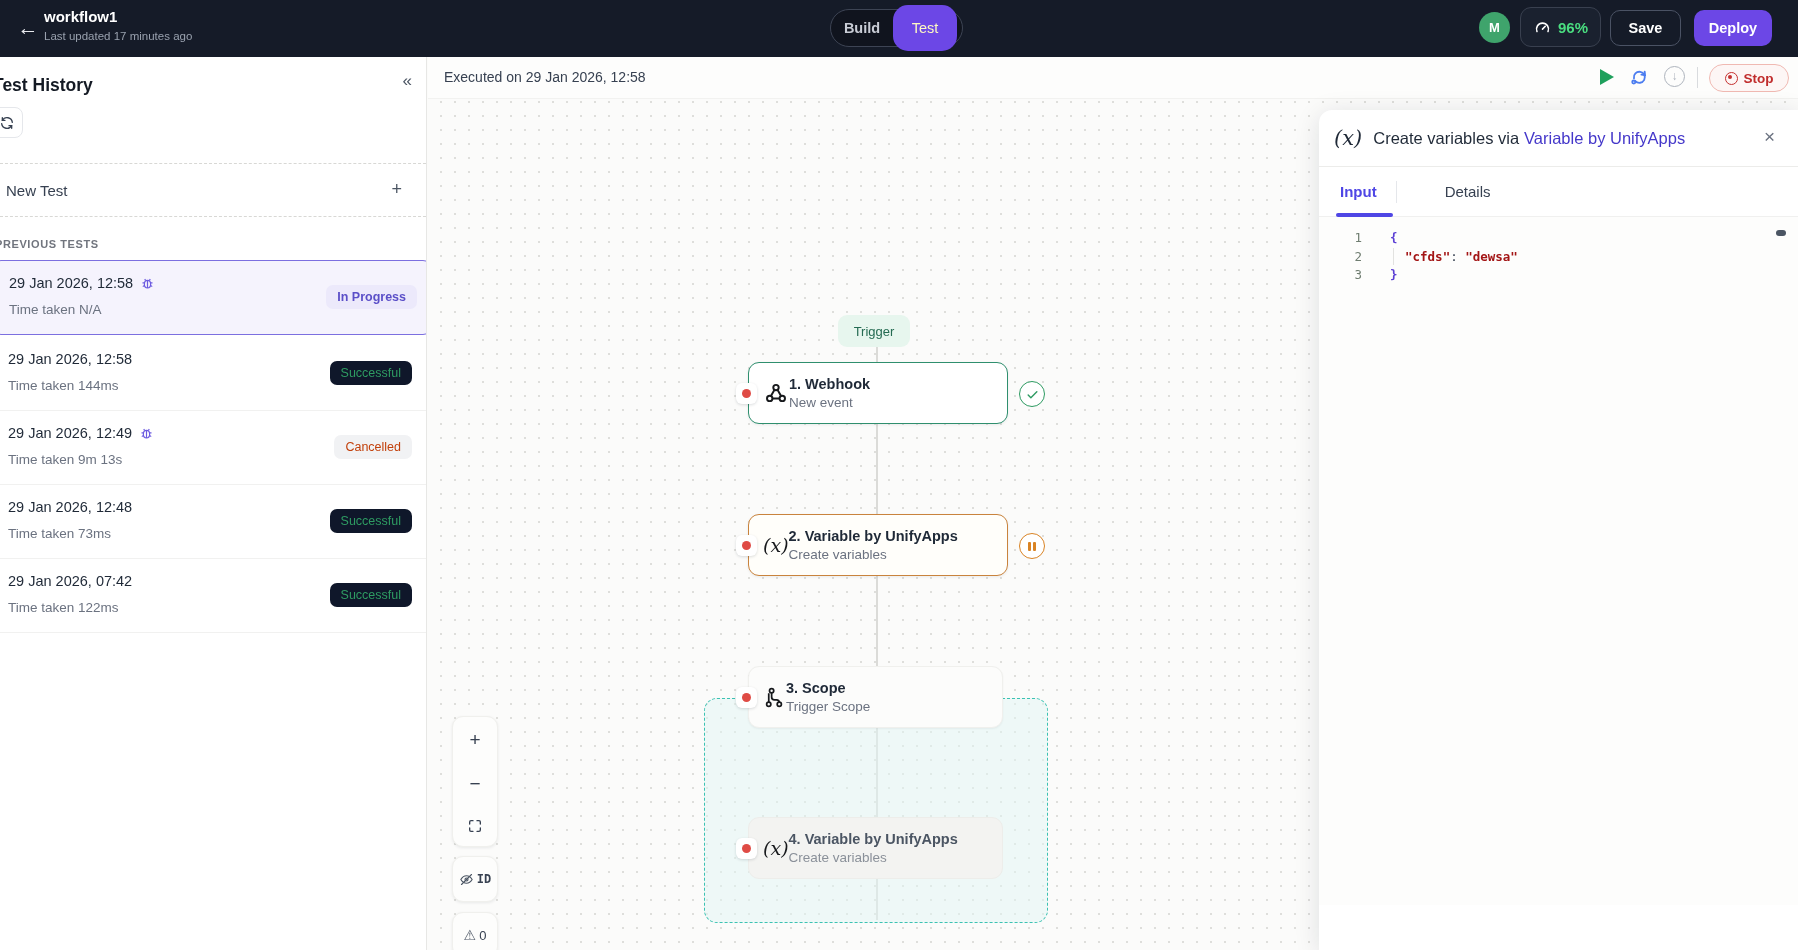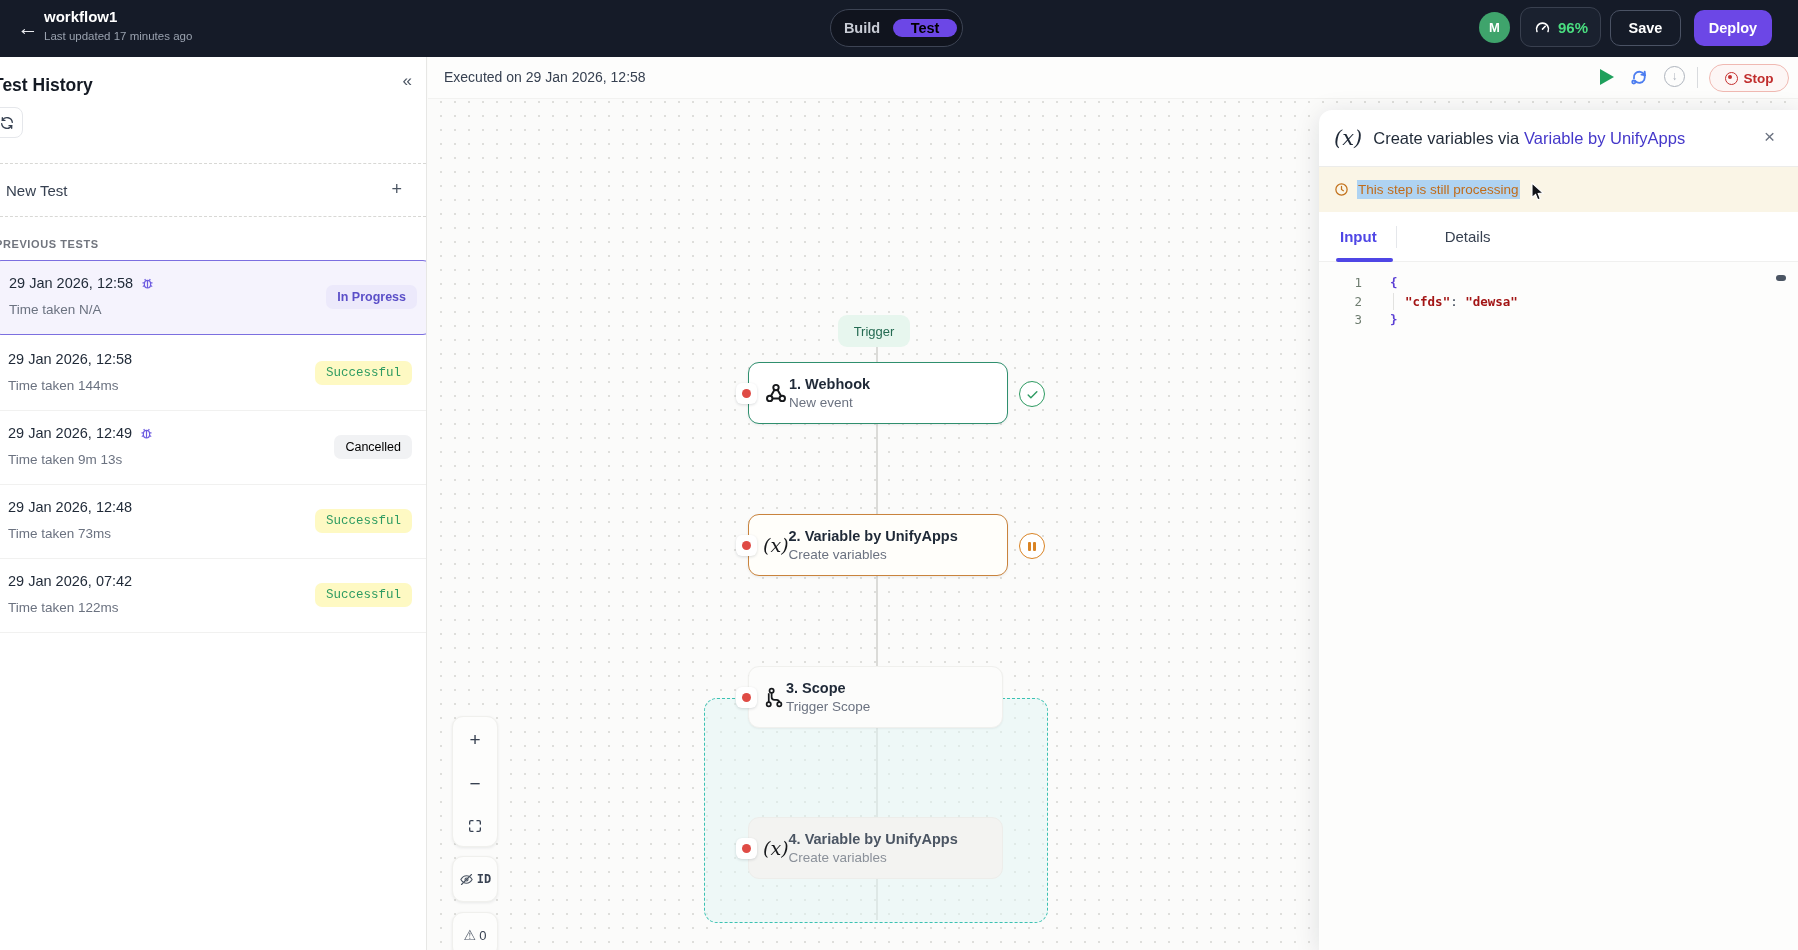--- a/index.html
+++ b/index.html
@@ -7,21 +7,21 @@
   body { font-family:"Liberation Sans", sans-serif; background:#fff; overflow:hidden; }
   #app { position:relative; width:1798px; height:950px; overflow:hidden; background:#FBFBFA; }
 
   
   .topbar { position:absolute; left:0; top:0; width:100%; height:57px; background:#151B28; z-index:20; }
   .back-btn { position:absolute; left:14px; top:14px; width:28px; height:28px; color:#E8EAEE; font-size:21px; line-height:28px; text-align:center; cursor:pointer; }
   .tb-title { position:absolute; left:44px; top:8px; color:#FFFFFF; font-size:15px; font-weight:700; }
   .tb-sub { position:absolute; left:44px; top:30px; color:#99A1AE; font-size:11.5px; }
   .mode-pill { position:absolute; left:830px; top:9px; width:133px; height:38px; background:#10141E; border:1.5px solid #3D4454; border-radius:20px; display:flex; align-items:center; }
   .mode-build { width:62px; text-align:center; color:#C9CDD6; font-size:14.5px; font-weight:600; cursor:pointer; }
-  .mode-test { width:64px; height:18px; margin-right:3px; background:#6C47E6; border-radius:15px; color:#000000; font-size:14.5px; font-weight:700; display:flex; align-items:center; justify-content:center; cursor:pointer; }
+  .mode-test { width:64px; height:46px; margin-right:3px; background:#6C47E6; border-radius:15px; color:#fef9c3; font-size:14.5px; font-weight:400; display:flex; align-items:center; justify-content:center; cursor:pointer; }
   .avatar { position:absolute; left:1479px; top:12px; width:31px; height:31px; border-radius:50%; background:#3FA46C; color:#fff; font-size:13px; font-weight:700; display:flex; align-items:center; justify-content:center; cursor:pointer; }
   .health-pill { position:absolute; left:1520px; top:7px; width:81px; height:40px; background:#1A212F; border:1px solid #39404F; border-radius:11px; display:flex; align-items:center; justify-content:center; gap:6px; cursor:pointer; }
   .health-val { color:#4ADE80; font-size:15px; font-weight:700; }
   .save-btn { position:absolute; left:1610px; top:10px; width:71px; height:36px; border:1.3px solid #4A5264; border-radius:10px; background:transparent; color:#fff; font-size:14.5px; font-weight:600; display:flex; align-items:center; justify-content:center; cursor:pointer; }
   .deploy-btn { position:absolute; left:1694px; top:10px; width:78px; height:36px; border-radius:10px; background:#6C47E6; color:#fff; font-size:14.5px; font-weight:600; display:flex; align-items:center; justify-content:center; cursor:pointer; }
 
   
   .sidebar { position:absolute; left:0; top:57px; width:427px; bottom:0; background:#fff; border-right:1px solid #E7E7E5; overflow:hidden; z-index:4; }
   .sb-title { position:absolute; left:-7px; top:18px; font-size:17.5px; font-weight:700; color:#141A24; }
   .collapse-btn { position:absolute; right:14px; top:14px; font-size:17px; color:#4B5563; cursor:pointer; }
@@ -32,22 +32,22 @@
   .new-test-plus { position:absolute; right:24px; top:15px; font-size:18px; color:#4B5563; font-weight:400; }
   .sb-section { margin:21px 0 10px -5px; font-size:11px; font-weight:600; letter-spacing:.6px; color:#71757E; }
   .test-item { position:relative; height:74px; border-bottom:1px solid #F1F1F0; cursor:pointer; }
   .test-item.selected { height:75px; margin:1px -6px 2px -8px; border:1.4px solid #7C6FE0; border-radius:9px; background:#F5F3FD; }
   .t-date { position:absolute; left:8px; top:14px; font-size:14.5px; font-weight:500; color:#1F2937; display:flex; align-items:center; gap:7px; }
   .test-item.selected .t-date { left:16px; }
   .test-item.selected .t-time { left:16px; }
   .t-time { position:absolute; left:8px; top:41px; font-size:13.5px; color:#6B7280; }
   .badge { position:absolute; right:14px; top:24px; font-size:12.5px; font-weight:500; padding:5px 11px; border-radius:7px; white-space:nowrap; }
   .badge.progress { background:#ECE9FB; color:#5B4FC8;font-weight:bold; }
-  .badge.success { background:#fef9c3; color:#2E9B62;font-family:Liberation Mono, monospace; }
-  .badge.cancelled { background:#F1F2F4; color:#000000; }
+  .badge.success { background:#0f172a; color:#2E9B62; }
+  .badge.cancelled { background:#F1F2F4; color:#c2410c; }
 
   
   .canvas { position:absolute; left:428px; top:57px; right:0; bottom:0; background:#FBFBFA; background-image:radial-gradient(#DEDEDB 1.1px, transparent 1.2px); background-size:14px 14px; background-position:6px 52px; z-index:1; }
   .canvas-head { position:absolute; left:428px; top:57px; right:0; height:42px; background:#FDFDFC; border-bottom:1px solid #F2F2F0; z-index:3; }
   .executed { position:absolute; left:16px; top:12px; font-size:14px; color:#374151; }
   .run-play { position:absolute; left:1172px; top:12px; width:0; height:0; border-left:14px solid #1FA05C; border-top:8.5px solid transparent; border-bottom:8.5px solid transparent; cursor:pointer; }
   .run-refresh { position:absolute; left:1200px; top:8px; cursor:pointer; }
   .run-download { position:absolute; left:1236px; top:9px; width:21px; height:21px; border:1.6px solid #AEB4BD; border-radius:50%; color:#AEB4BD; font-size:12px; line-height:19px; text-align:center; cursor:pointer; }
   .run-divider { position:absolute; left:1269px; top:10px; width:1px; height:21px; background:#D9DBDE; }
   .stop-btn { position:absolute; left:1281px; top:7px; width:80px; height:28px; background:#FDF6F5; border:1.2px solid #F0B9B2; border-radius:14px; display:flex; align-items:center; justify-content:center; gap:6px; cursor:pointer; }
@@ -321,30 +321,20 @@
   </div>
 
   <div class="panel">
     <div class="panel-head">
       <span class="panel-x-icon">(x)</span>
       <span class="panel-title">
         <span>Create variables via</span><span class="link">Variable by UnifyApps</span>
       </span>
       <span class="close-btn">×</span>
     </div>
-    <div class="banner">
-      <svg width="15" height="15" viewBox="0 0 24 24" fill="none" stroke="#C2711B" stroke-width="2" stroke-linecap="round">
-          <circle cx="12" cy="12" r="9"></circle>
-          <path d="M12 7v5l3 2"></path>
-        </svg>
-      <span class="banner-text">This step is still processing</span>
-      <svg class="cursor-svg" width="17" height="20" viewBox="0 0 17 20">
-          <path d="M2 1v14.5l3.6-3.1 2.1 5.3 2.6-1-2.1-5.2 4.9-.4z" fill="#111318" stroke="#fff" stroke-width="1.1"></path>
-        </svg>
-    </div>
     <div class="tabs">
       <span class="tab-input">Input</span>
       <span class="tab-underline"></span>
       <span class="tab-sep"></span>
       <span class="tab-details">Details</span>
     </div>
     <div class="code-area">
       <div class="gutter">
         <div>1</div>
         <div>2</div>

